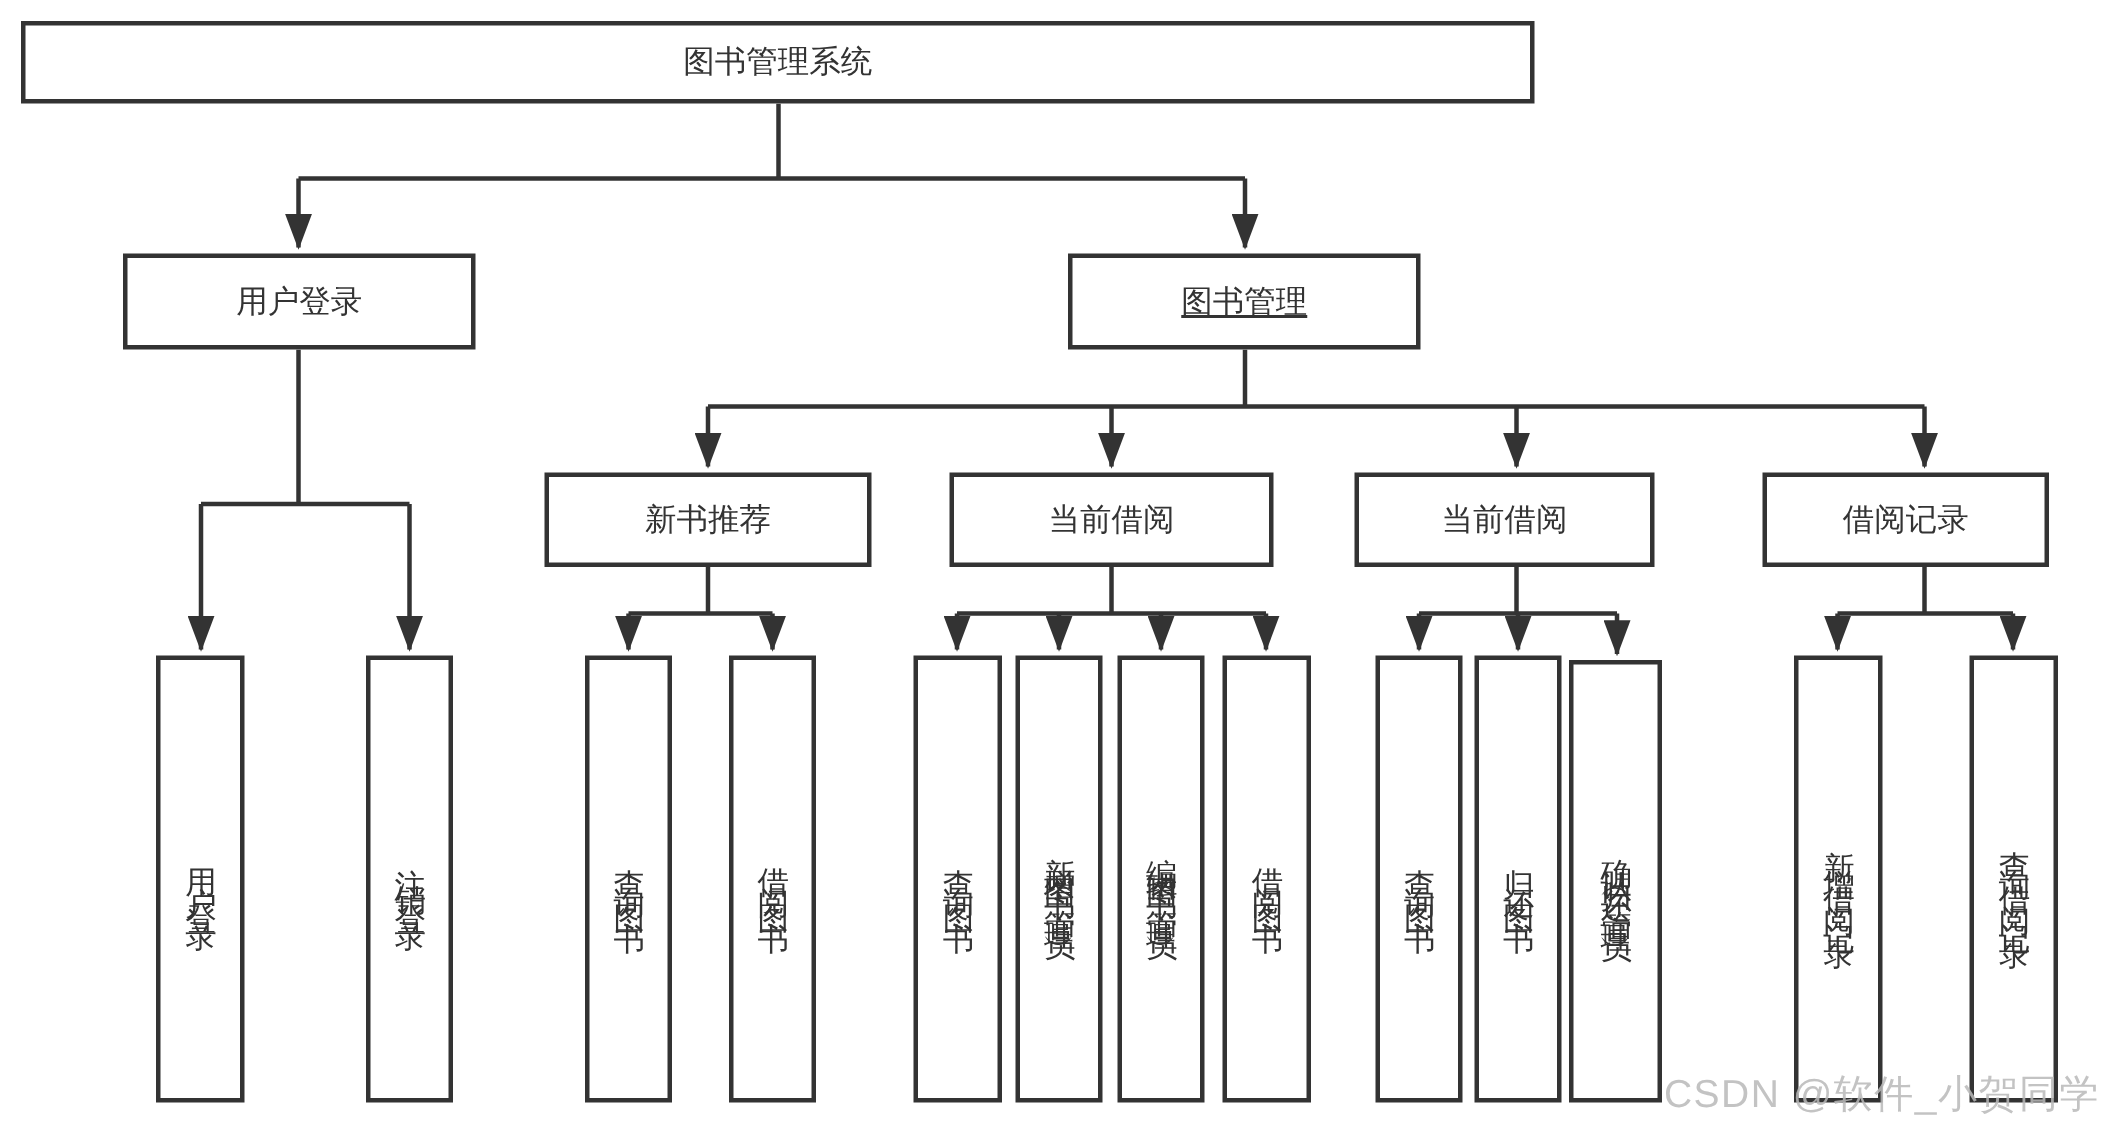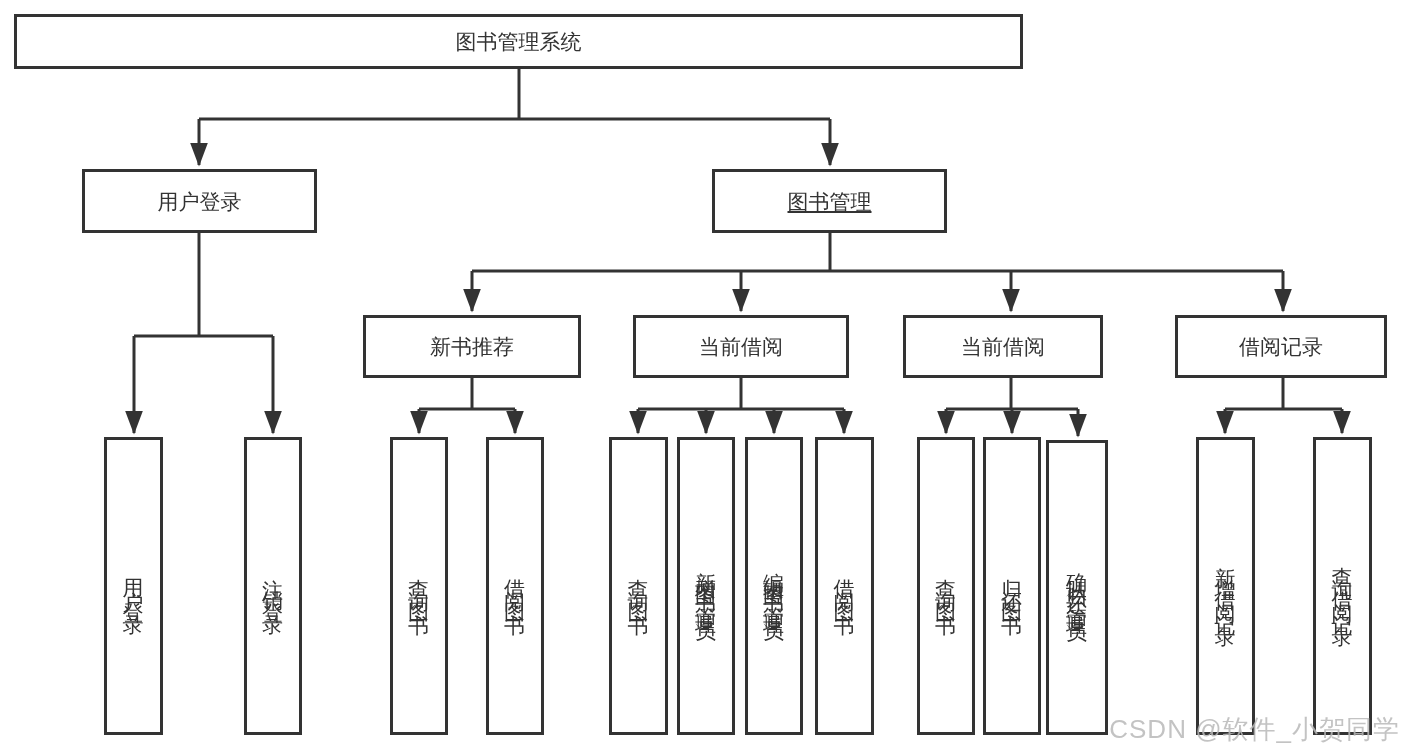--- a/index.html
+++ b/index.html
@@ -118,21 +118,21 @@
   </svg>
 
   <div class="box" style="left:14px; top:14px; width:1009px; height:55px;">图书管理系统</div>
 
   <div class="box" style="left:82px; top:169px; width:235px; height:64px;">用户登录</div>
   <div class="box" style="left:712px; top:169px; width:235px; height:64px;text-decoration:underline;">图书管理</div>
 
   <div class="box" style="left:363px; top:315px; width:218px; height:63px;">新书推荐</div>
   <div class="box" style="left:633px; top:315px; width:216px; height:63px;">当前借阅</div>
   <div class="box" style="left:903px; top:315px; width:200px; height:63px;">当前借阅</div>
-  <div class="box" style="left:1175px; top:315px; width:212px; height:63px;">借阅记录</div>
+  <div class="box" style="left:1175px; top:315px; width:191px; height:63px;">借阅记录</div>
 
   <div class="box v" style="left:104px; top:437px; width:59px; height:298px;">用户登录</div>
   <div class="box v" style="left:244px; top:437px; width:58px; height:298px;">注销登录</div>
 
   <div class="box v" style="left:390px; top:437px; width:58px; height:298px;">查询图书</div>
   <div class="box v" style="left:486px; top:437px; width:58px; height:298px;">借阅图书</div>
 
   <div class="box v" style="left:609px; top:437px; width:59px; height:298px;">查询图书</div>
   <div class="box v long" style="left:677px; top:437px; width:58px; height:298px;">新增图书（管理员）</div>
   <div class="box v long" style="left:745px; top:437px; width:58px; height:298px;">编辑图书（管理员）</div>

